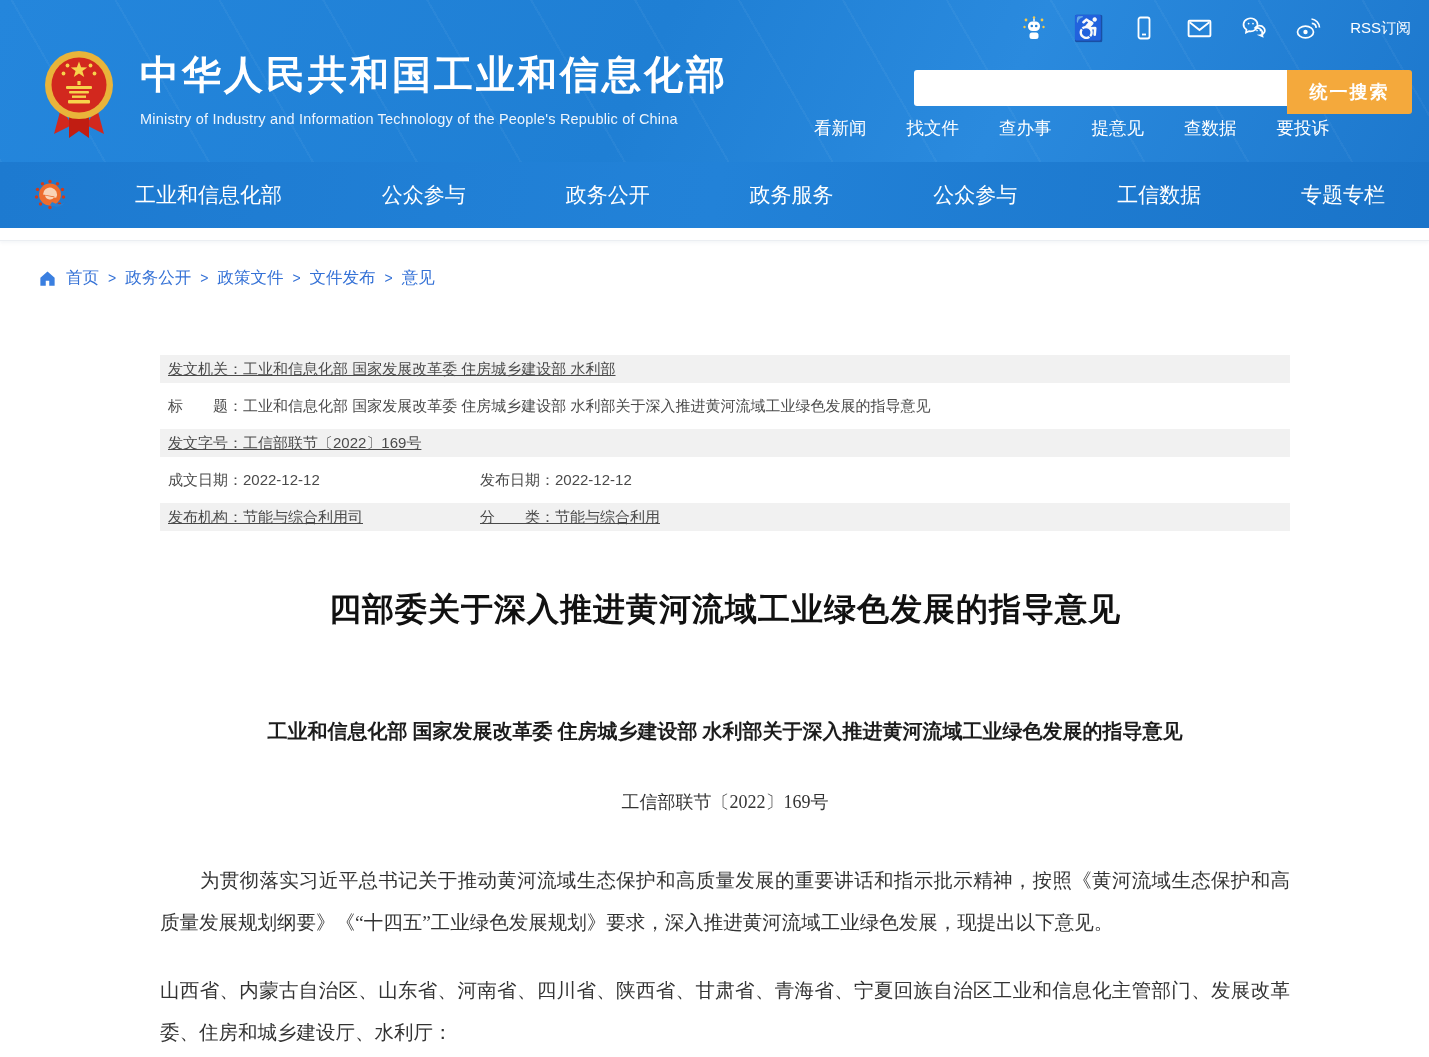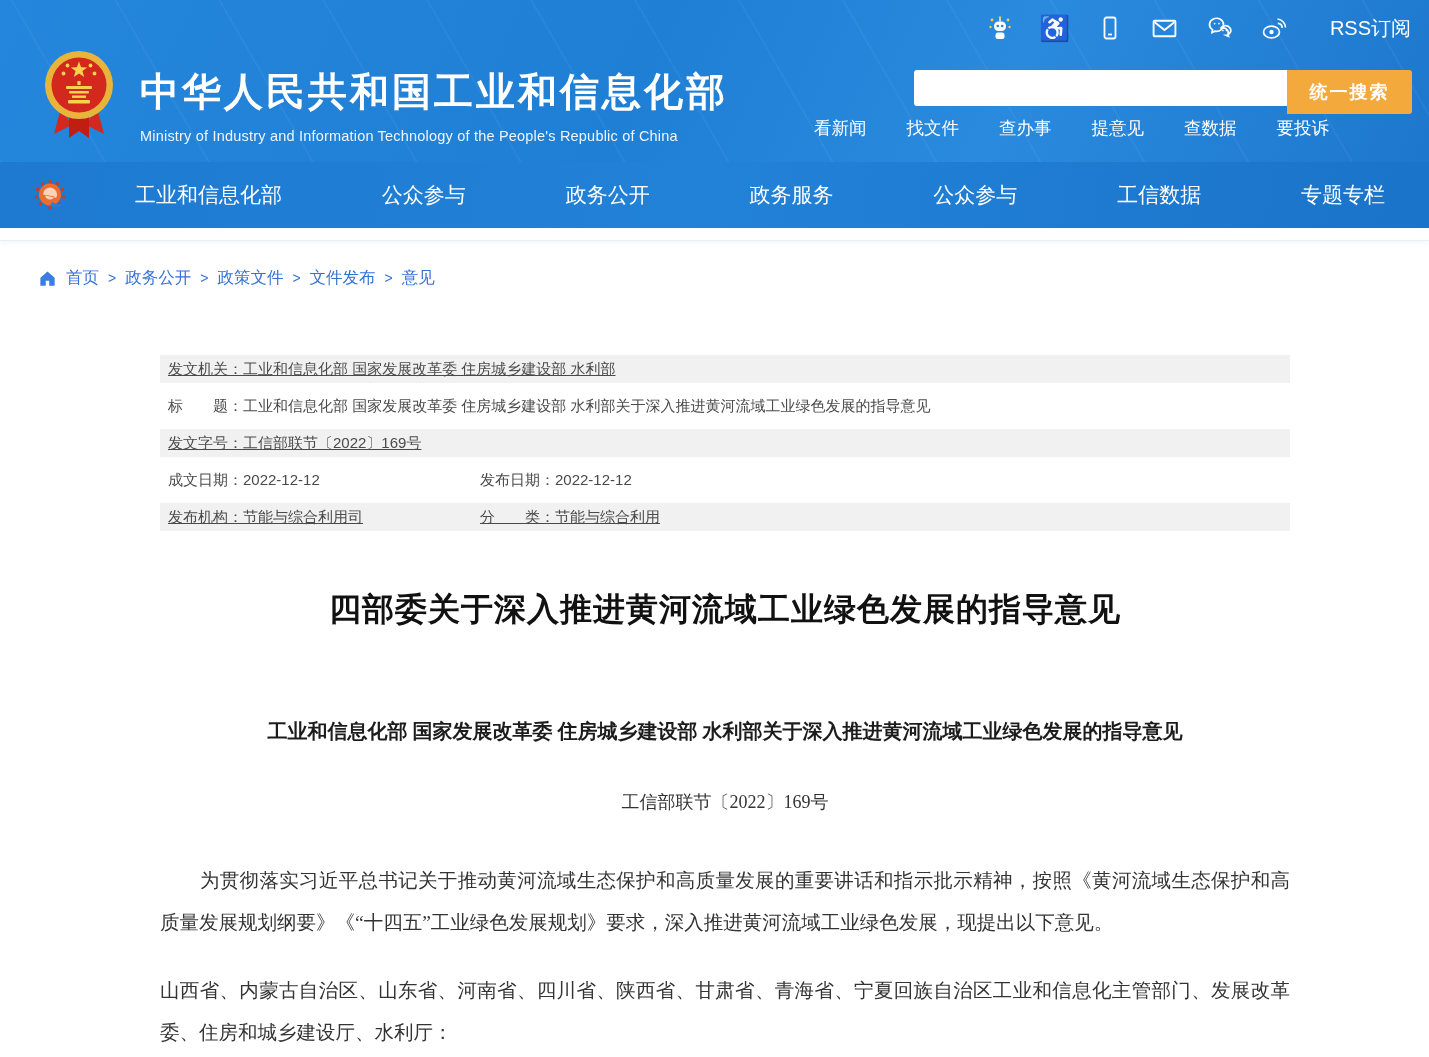--- a/index.html
+++ b/index.html
@@ -9,23 +9,23 @@
   
   .site-header { position:relative; height:162px;
     background:linear-gradient(115deg,#2486dc 0%,#1f7fd4 45%,#2a8ade 70%,#1d78cd 100%); }
   .site-header::after { content:""; position:absolute; inset:0;
     background:repeating-linear-gradient(60deg, rgba(255,255,255,0.04) 0 2px, transparent 2px 90px); pointer-events:none; }
 
   .top-icons { position:absolute; top:14px; right:18px; display:flex; align-items:center; gap:27px; z-index:3; }
   .icon-link { display:flex; align-items:center; justify-content:center; width:28px; height:28px; cursor:pointer; }
   .icon-link svg { display:block; }
   .a11y-glyph { color:#fff; font-size:25px; line-height:1; }
-  .rss-link { color:#fff; font-size:20px; cursor:pointer; margin-left:14px; }
-
-  .brand { position:absolute; left:42px; top:48px; display:flex; align-items:flex-end; gap:24px; z-index:3; cursor:pointer; }
+  .rss-link { color:#fff; font-size:15px; cursor:pointer; margin-left:0; }
+
+  .brand { position:absolute; left:42px; top:48px; display:flex; align-items:flex-start; gap:24px; z-index:3; cursor:pointer; }
   .brand-cn { font-size:39px; font-weight:bold; color:#fff; letter-spacing:3px; }
   .brand-en { font-size:14.5px; color:#eef5fd; margin-top:9px; letter-spacing:0.2px; }
 
   .search-row { position:absolute; top:70px; right:17px; display:flex; z-index:3; }
   .search-input { width:373px; height:36px; border:none; outline:none; background:#fff;
     padding:0 12px; font-size:16px; border-radius:3px 0 0 3px; }
   .search-btn { width:125px; height:44px; background:#f4a93c; color:#fff; border:none;
     font-size:18px; font-weight:bold; letter-spacing:2px; border-radius:0 3px 3px 0; cursor:pointer; }
 
   .quick-links { position:absolute; top:116px; right:100px; display:flex; gap:40px; z-index:3; }

